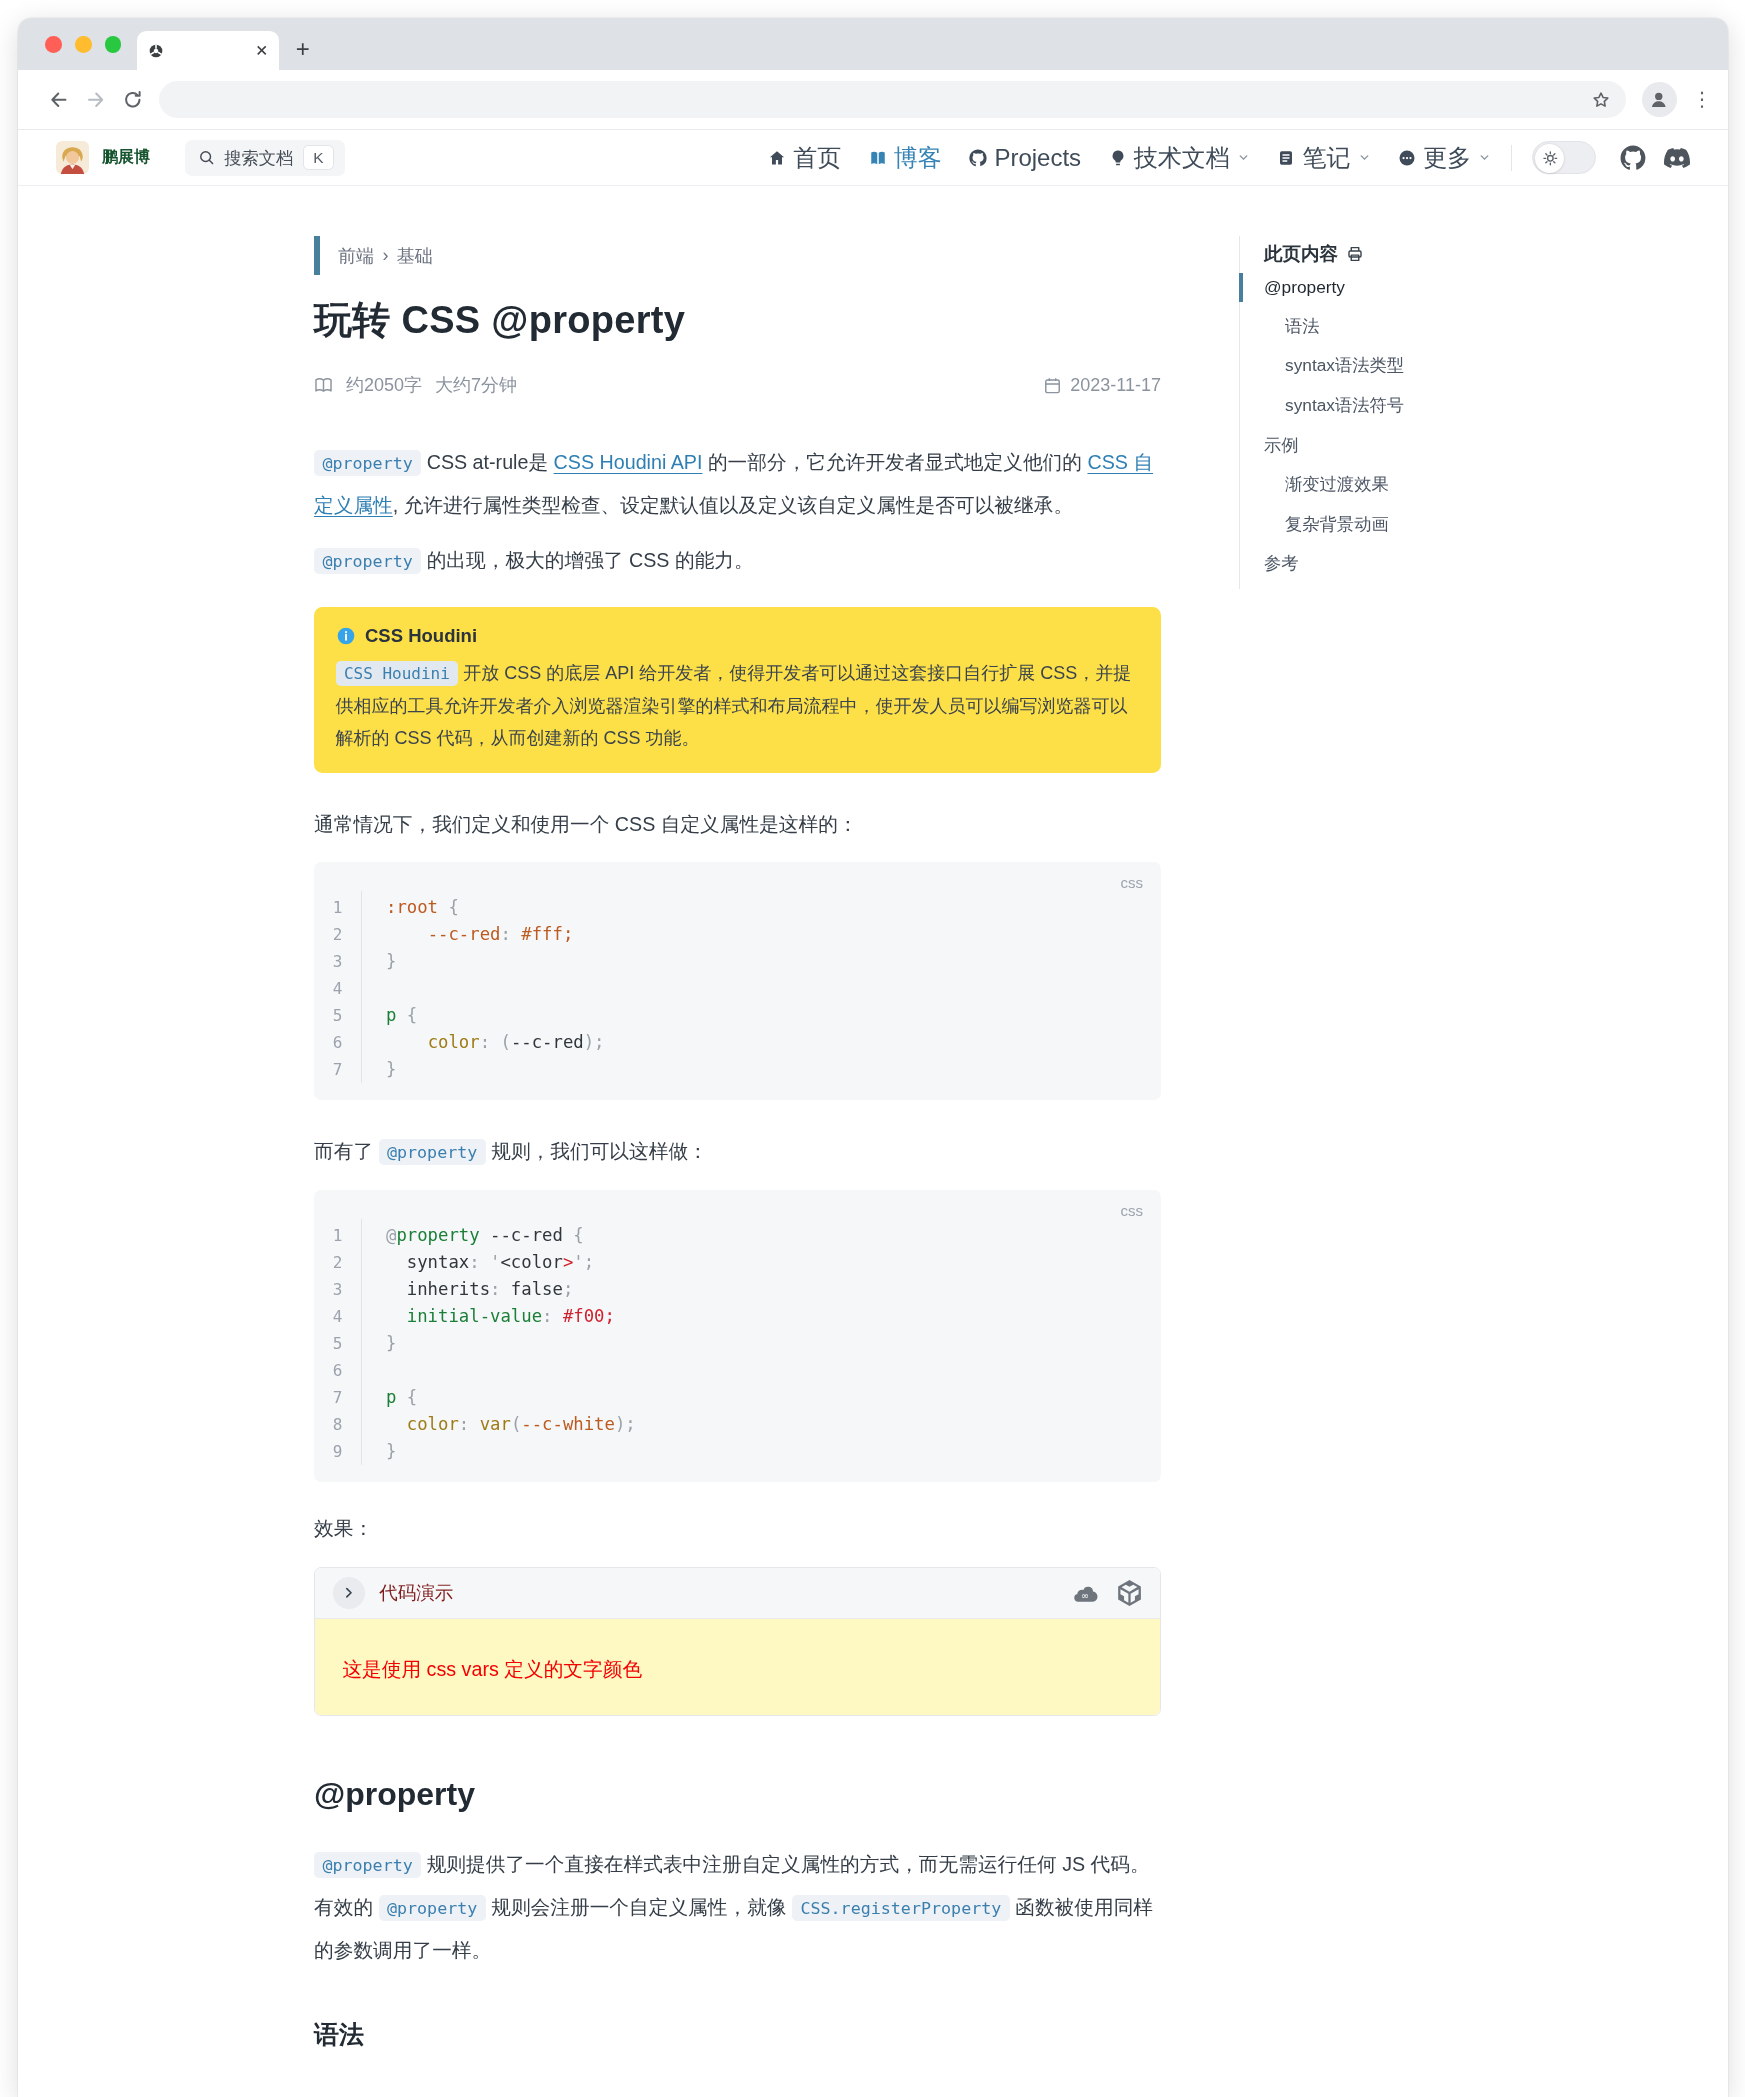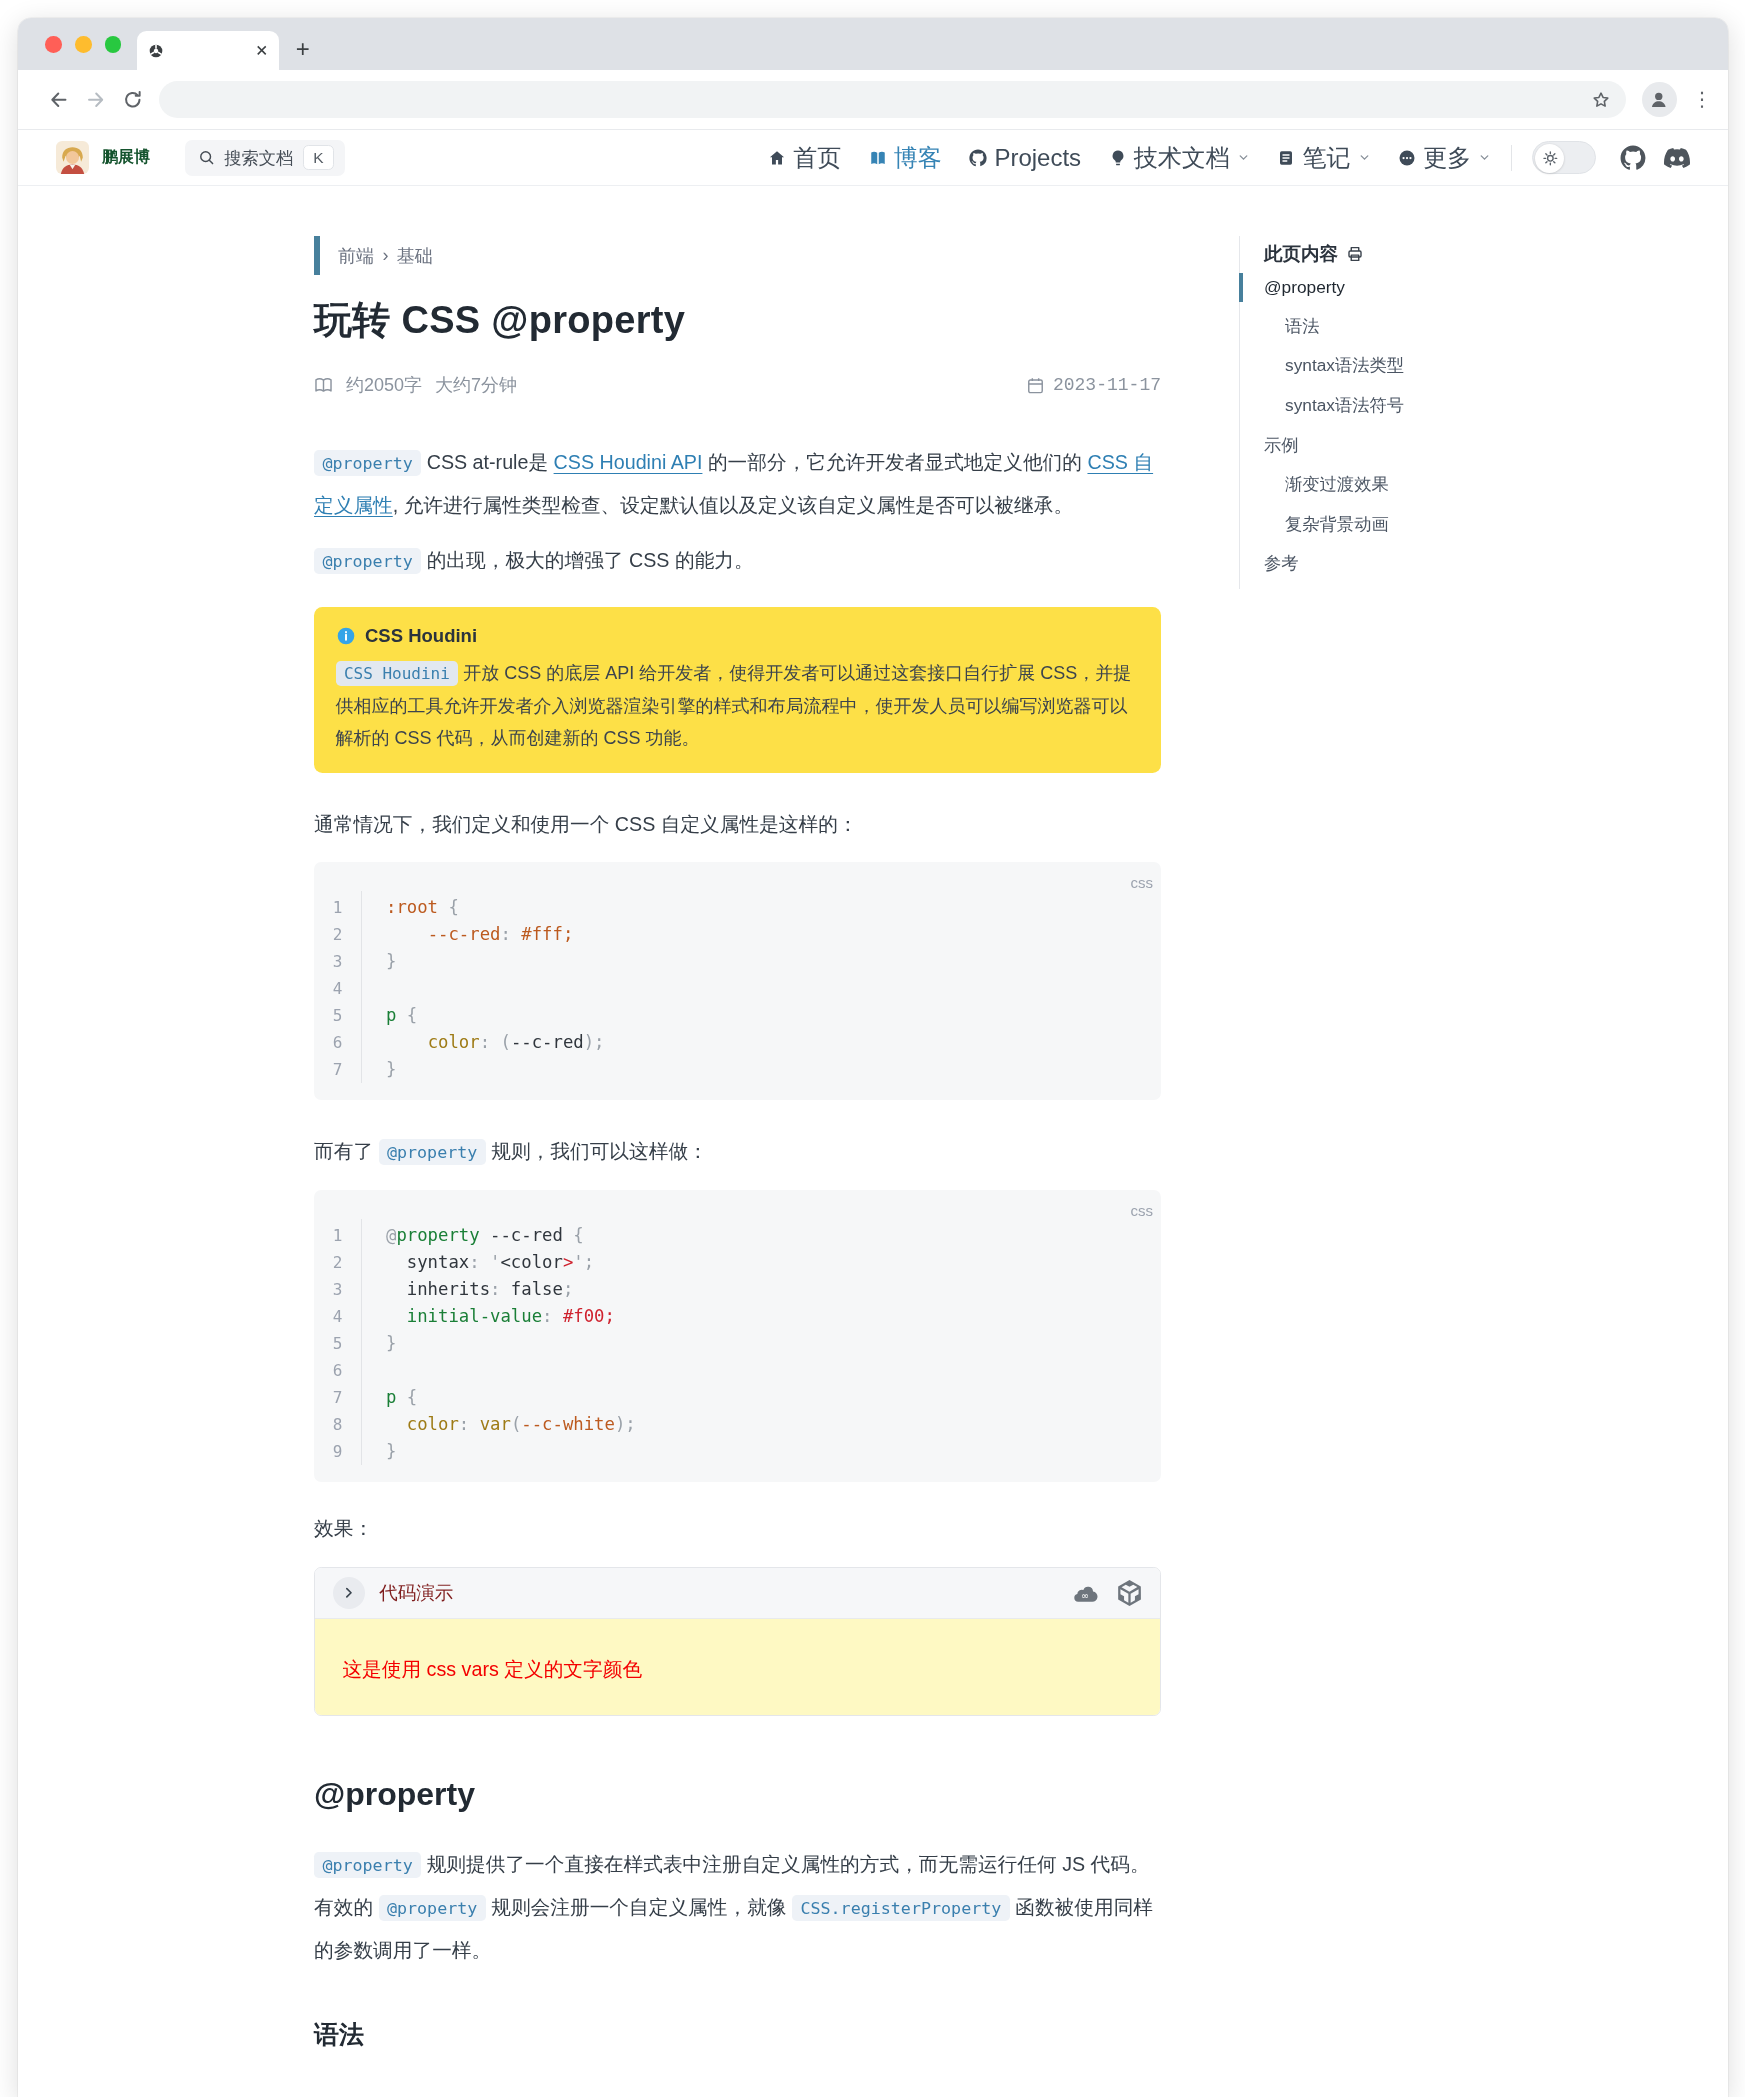--- a/index.html
+++ b/index.html
@@ -68,42 +68,42 @@
   aside.toc { margin-left:78px; width:382px; }
 
   
   .breadcrumb { display:flex; align-items:center; height:39px; border-left:6px solid #47809c;
     padding-left:18px; gap:8.4px; font-size:18px; color:#6b7280; }
 
   h1.title { margin-top:20px; font-size:38px; font-weight:700; color:#222a33; letter-spacing:0.3px; }
 
   .meta { margin-top:27.4px; display:flex; align-items:center; font-size:18px; color:#8b939e; gap:13px; }
   .meta svg { width:19px; height:19px; }
-  .meta .right { margin-left:auto; display:flex; align-items:center; gap:8.4px;font-family:Liberation Mono, monospace; }
+  .meta .right { margin-left:auto; display:flex; align-items:center; gap:8.4px; }
 
   p.body { margin-top:13px; font-size:19.7px; line-height:42px; color:#353e48; }
   p.body.first { margin-top:44px; }
   .icode { font-family:"DejaVu Sans Mono", monospace; font-size:16.7px; background:#eef2f7; color:#3a7fae;
     border-radius:4.8px; padding:3px 8.4px; white-space:nowrap; }
   a.link { color:#2e7fb3; text-decoration:underline; text-underline-offset:4.2px;
     text-decoration-thickness:1.2px; cursor:pointer; }
 
   
   .callout { margin-top:25px; background:#fde047; border-radius:8.4px; padding:18px 21.5px 19px; }
   .callout-head { display:flex; align-items:center; gap:9.5px; }
   .info-ic { width:20px; height:20px; }
   .callout-title { font-size:18.5px; font-weight:700; color:#2b333d; }
   .callout-body { margin-top:9.5px; font-size:18px; line-height:32px; color:#3b434d; }
   .callout-body .icode { background:#e2e8f0; font-size:16px; }
 
   
   .codeblock { margin-top:16.7px; background:#f6f7f8; border-radius:7.2px; position:relative;
     padding:29px 0 16.7px; display:flex; overflow:hidden; }
   .codeblock.tall2 { margin-top:16.7px; }
-  .code-label { position:absolute; top:12px; right:8px; font-size:15px; color:#9ca3af; }
+  .code-label { position:absolute; top:12px; right:18px; font-size:15px; color:#9ca3af; }
   .gutter { width:48px; flex:0 0 48px; border-right:1.2px solid #e2e4e7; padding-top:3.6px; }
   .gutter .ln { height:27px; line-height:27px; text-align:center; font-family:"DejaVu Sans Mono",monospace;
     font-size:16px; color:#9ca3af; }
   .code-lines { padding:3.6px 0 0 24px; font-family:"DejaVu Sans Mono",monospace; font-size:17.3px; }
   .code-lines .cl { height:27px; line-height:27px; white-space:pre; }
   .tk-n { color:#30363d; } .tk-p { color:#9aa1a9; } .tk-o { color:#bc5a1f; }
   .tk-g { color:#1a7f37; } .tk-y { color:#9e7b16; } .tk-r { color:#cf222e; }
 
   p.lead { margin-top:30px; }
   p.effect { margin-top:25px; }

